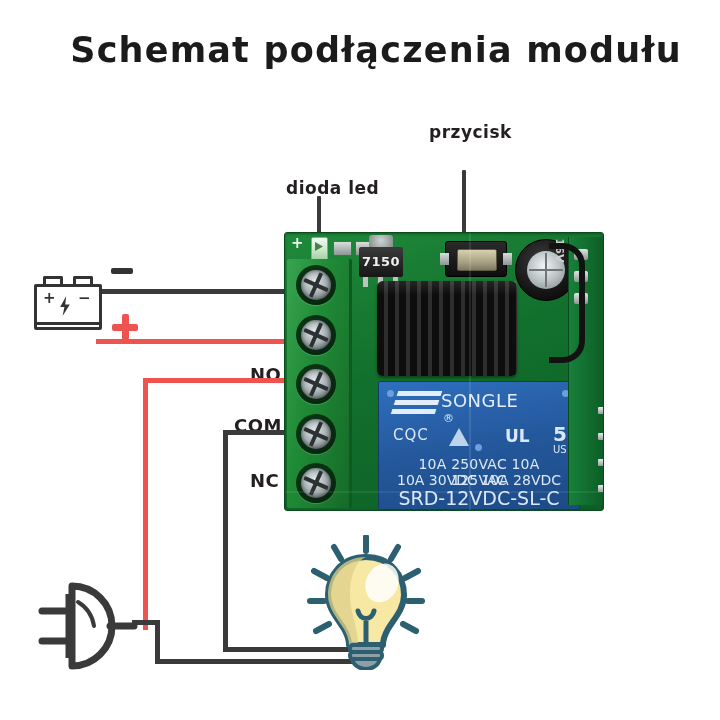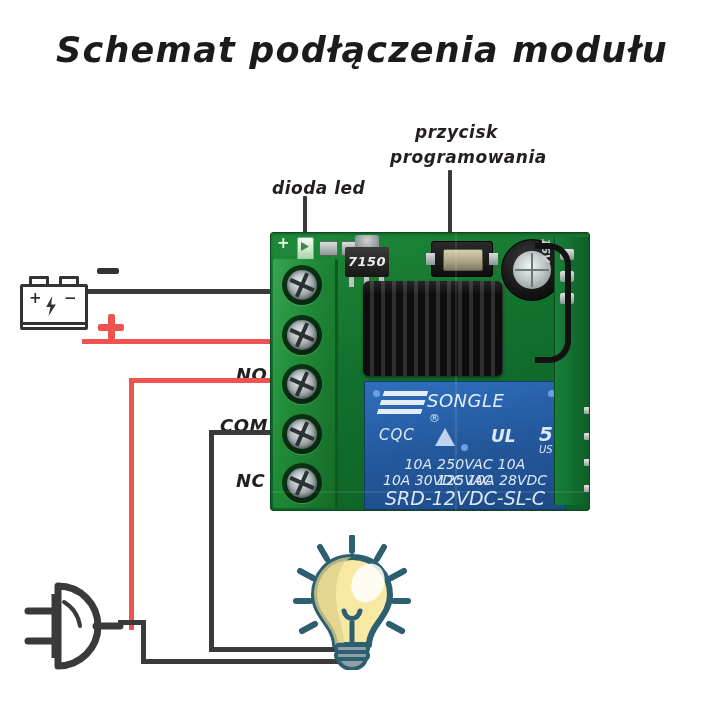--- a/index.html
+++ b/index.html
@@ -1,21 +1,21 @@
 <!DOCTYPE html>
 <html><head>
 <meta charset="utf-8">
 <style>
   html,body{margin:0;padding:0;}
   body{
     width:720px;height:720px;background:#ffffff;
     font-family:"DejaVu Sans",sans-serif;
     overflow:hidden;position:relative;
   }
-  #stage{position:absolute;left:2px;top:0;width:612px;height:720px;font-style:italic;}
+  #stage{position:absolute;left:16px;top:0;width:612px;height:720px;}
 
   .lbl{position:absolute;color:#231f20;font-weight:bold;letter-spacing:0.5px;white-space:nowrap;}
 
   #title{
     left:0;top:30px;width:720px;text-align:center;
     font-size:35px;font-weight:bold;color:#1b1b1b;letter-spacing:1.2px;
     font-family:"DejaVu Sans",sans-serif;
   }
 
   .leader{position:absolute;background:#3a3a3a;width:4px;border-radius:1px;}
@@ -193,21 +193,20 @@
 <body>
 
 <div id="stage">
 
   <div id="title" class="lbl">Schemat podłączenia modułu</div>
 
   <div class="lbl" style="left:270px;top:178px;font-size:17px;">dioda led</div>
   <div class="leader" style="left:301px;top:196px;height:38px;"></div>
 
   <div class="lbl" style="left:413px;top:122px;font-size:17px;">przycisk</div>
-  <div class="lbl" style="left:388px;top:147px;font-size:17px;">programowania</div>
   <div class="leader" style="left:446px;top:170px;height:64px;"></div>
 
   <div class="lbl" style="left:234px;top:364px;font-size:18px;">NO</div>
   <div class="lbl" style="left:218px;top:415px;font-size:18px;">COM</div>
   <div class="lbl" style="left:234px;top:470px;font-size:18px;">NC</div>
 
   <div class="wire h" style="left:80px;top:289px;width:195px;"></div>
 
   <div class="wire h red" style="left:80px;top:339px;width:195px;"></div>
 

